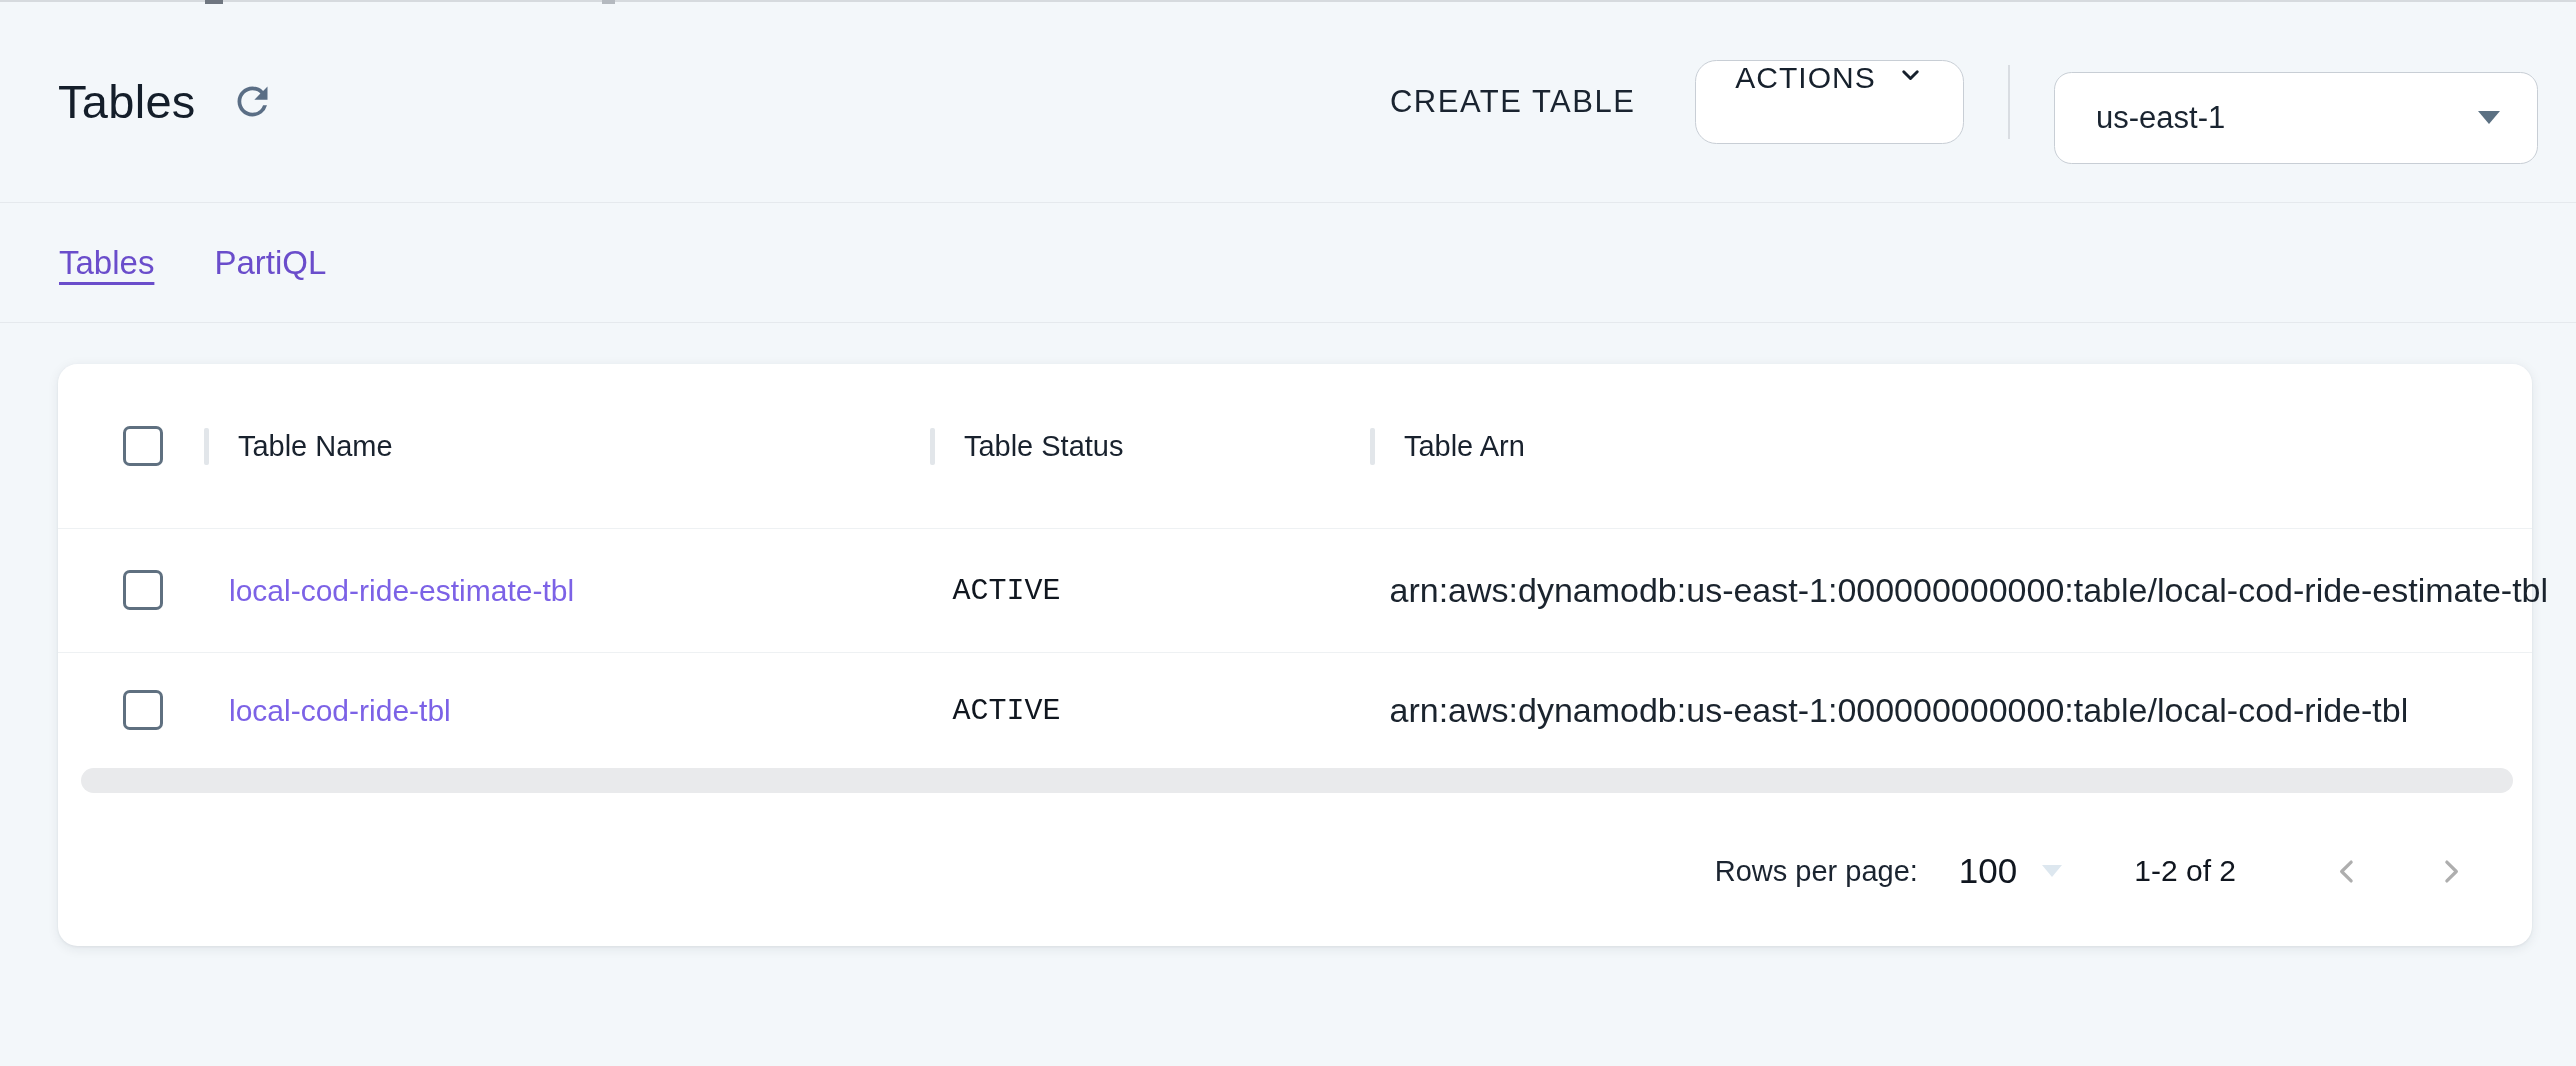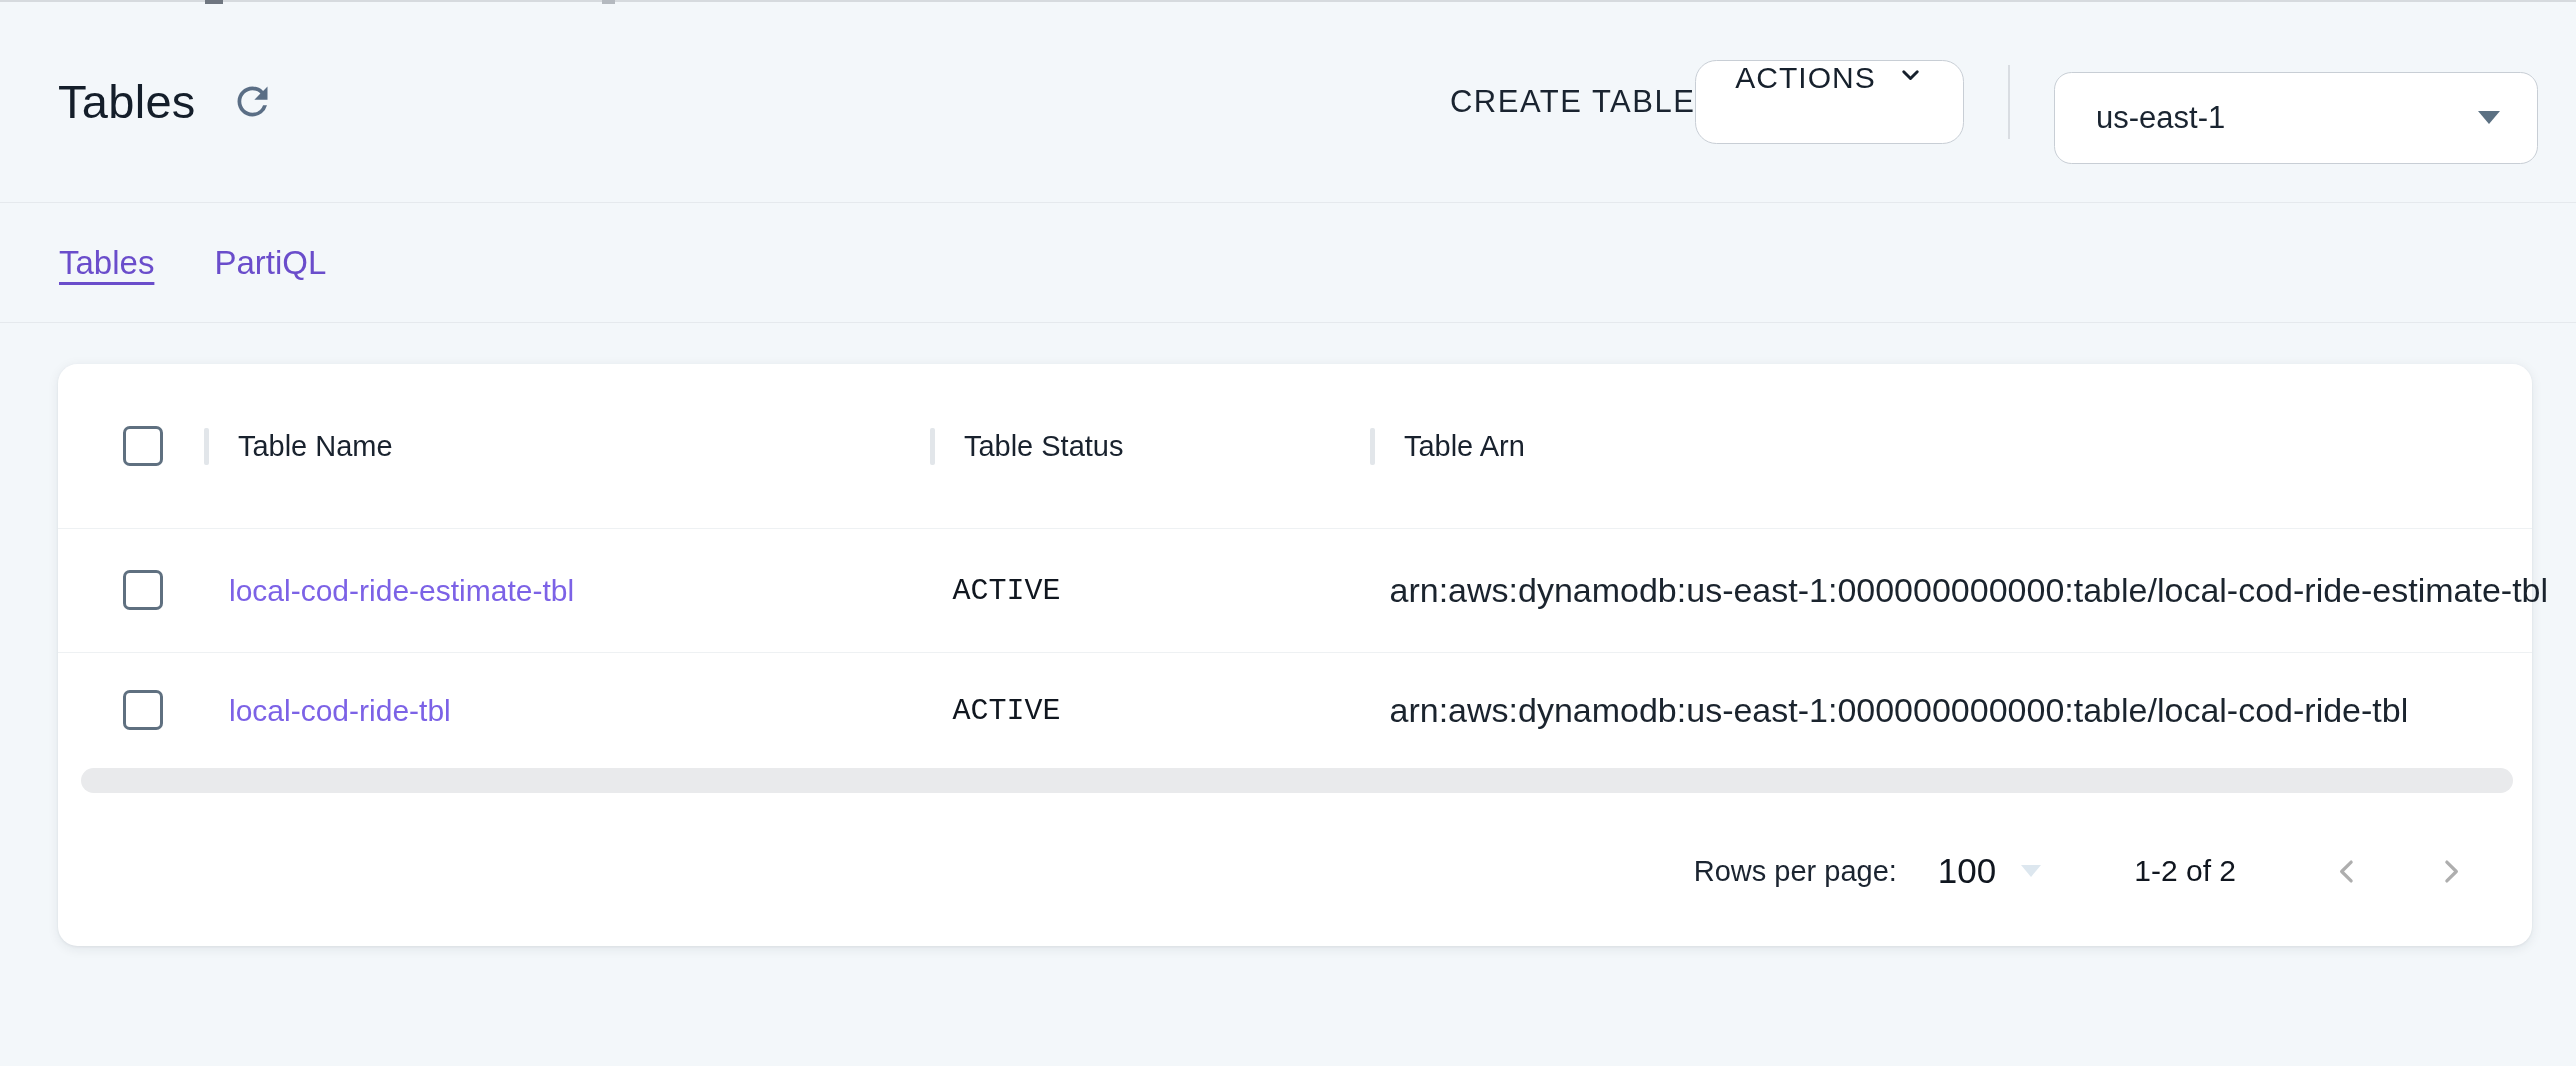--- a/index.html
+++ b/index.html
@@ -12,21 +12,21 @@
   .hairline-notch-b{position:absolute; top:0; left:602px; width:12.7px; height:3.9px; background:#b4b9bf;}
 
   
   .header{position:absolute; top:1.9px; left:0; right:0; height:200px; display:flex; align-items:center;
           padding:0 38px 0 58px; box-sizing:border-box;}
   .page-title{font-size:47px; color:#141e2a; font-weight:400; letter-spacing:0.3px;}
   .refresh-btn{margin-left:31px; width:51px; height:51px; border:none; background:transparent; padding:0;
                display:flex; align-items:center; justify-content:center; cursor:pointer;}
   .header-controls{margin-left:auto; display:flex; align-items:center;}
   .create-table-btn{background:transparent; border:none; font-family:inherit; font-size:31px; color:#1a2430;
-                    letter-spacing:1.5px; padding:0; cursor:pointer;}
+                    letter-spacing:1.5px; padding:0; margin-right:60px; cursor:pointer;}
   .actions-btn{height:84px; padding:0 39px; background:#ffffff; border:1.9px solid #c8ced5; border-radius:21.4px;
                display:flex; align-items:flex-start; gap:21.4px; font-family:inherit; font-size:30px; color:#16202c;
                letter-spacing:1px; cursor:pointer;}
   .header-divider{width:1.9px; height:74px; background:#d9dde2; margin:0 44px;}
   .region-select{width:484px; height:92px; box-sizing:border-box; background:#ffffff; border:1.9px solid #c8ced5;
                  border-radius:17.5px; padding:0 37px 0 41px; display:flex; align-items:center;
                  justify-content:space-between; font-size:31px; color:#1a2430; cursor:pointer;margin-top:32px;}
   .tri-down{width:0; height:0; border-left:11.7px solid transparent; border-right:11.7px solid transparent;
             border-top:13.6px solid #5c7183;}
 
@@ -61,21 +61,21 @@
   .hscrollbar{margin-left:23.4px; width:2432px; height:25px; border-radius:12.7px; background:#e9eaec; cursor:pointer;}
 
   
   .pagination{height:156px; display:flex; align-items:center; justify-content:flex-end; padding-right:60px;}
   .rpp-label{font-size:29px; color:#1b2430;}
   .rpp-select{display:flex; align-items:center; gap:25px; margin-left:41px; background:transparent; border:none;
               font-family:inherit; cursor:pointer; padding:0;}
   .rpp-value{font-size:35px; color:#10161f;}
   .tri-down-light{width:0; height:0; border-left:10.7px solid transparent; border-right:10.7px solid transparent;
                   border-top:12.7px solid #dde7ef;}
-  .range-label{font-size:30px; color:#10161f; margin-left:93px;}
+  .range-label{font-size:30px; color:#10161f; margin-left:72px;}
   .page-nav{width:43px; height:43px; background:transparent; border:none; padding:0; display:flex;
             align-items:center; justify-content:center; cursor:default;}
   .page-nav.prev{margin-left:90px;}
   .page-nav.next{margin-left:60px;}
 </style>
 </head>
 <body>
 
 <div class="app">
   <div class="top-hairline"></div>

